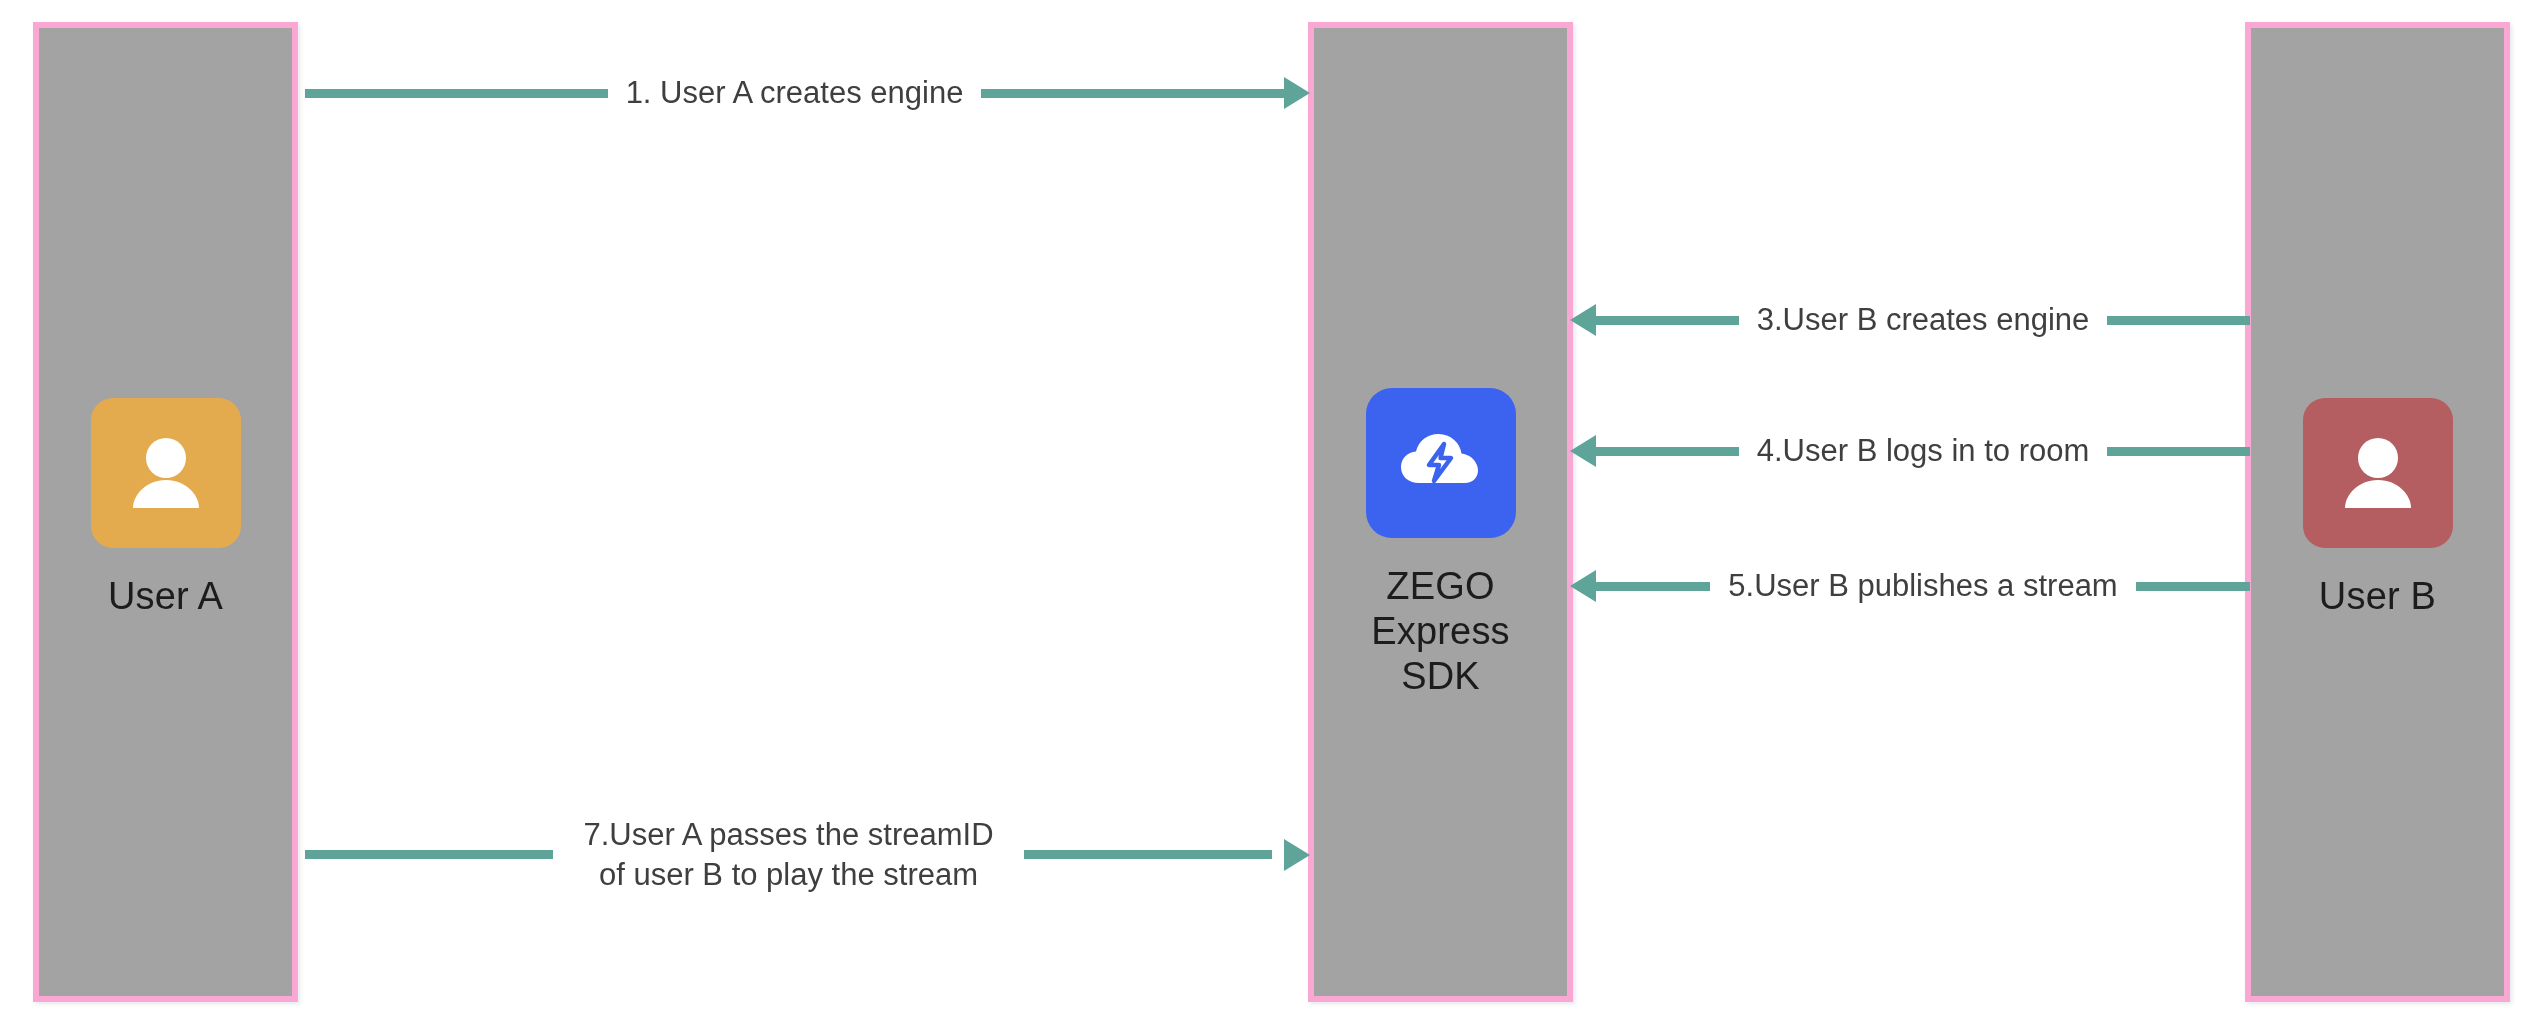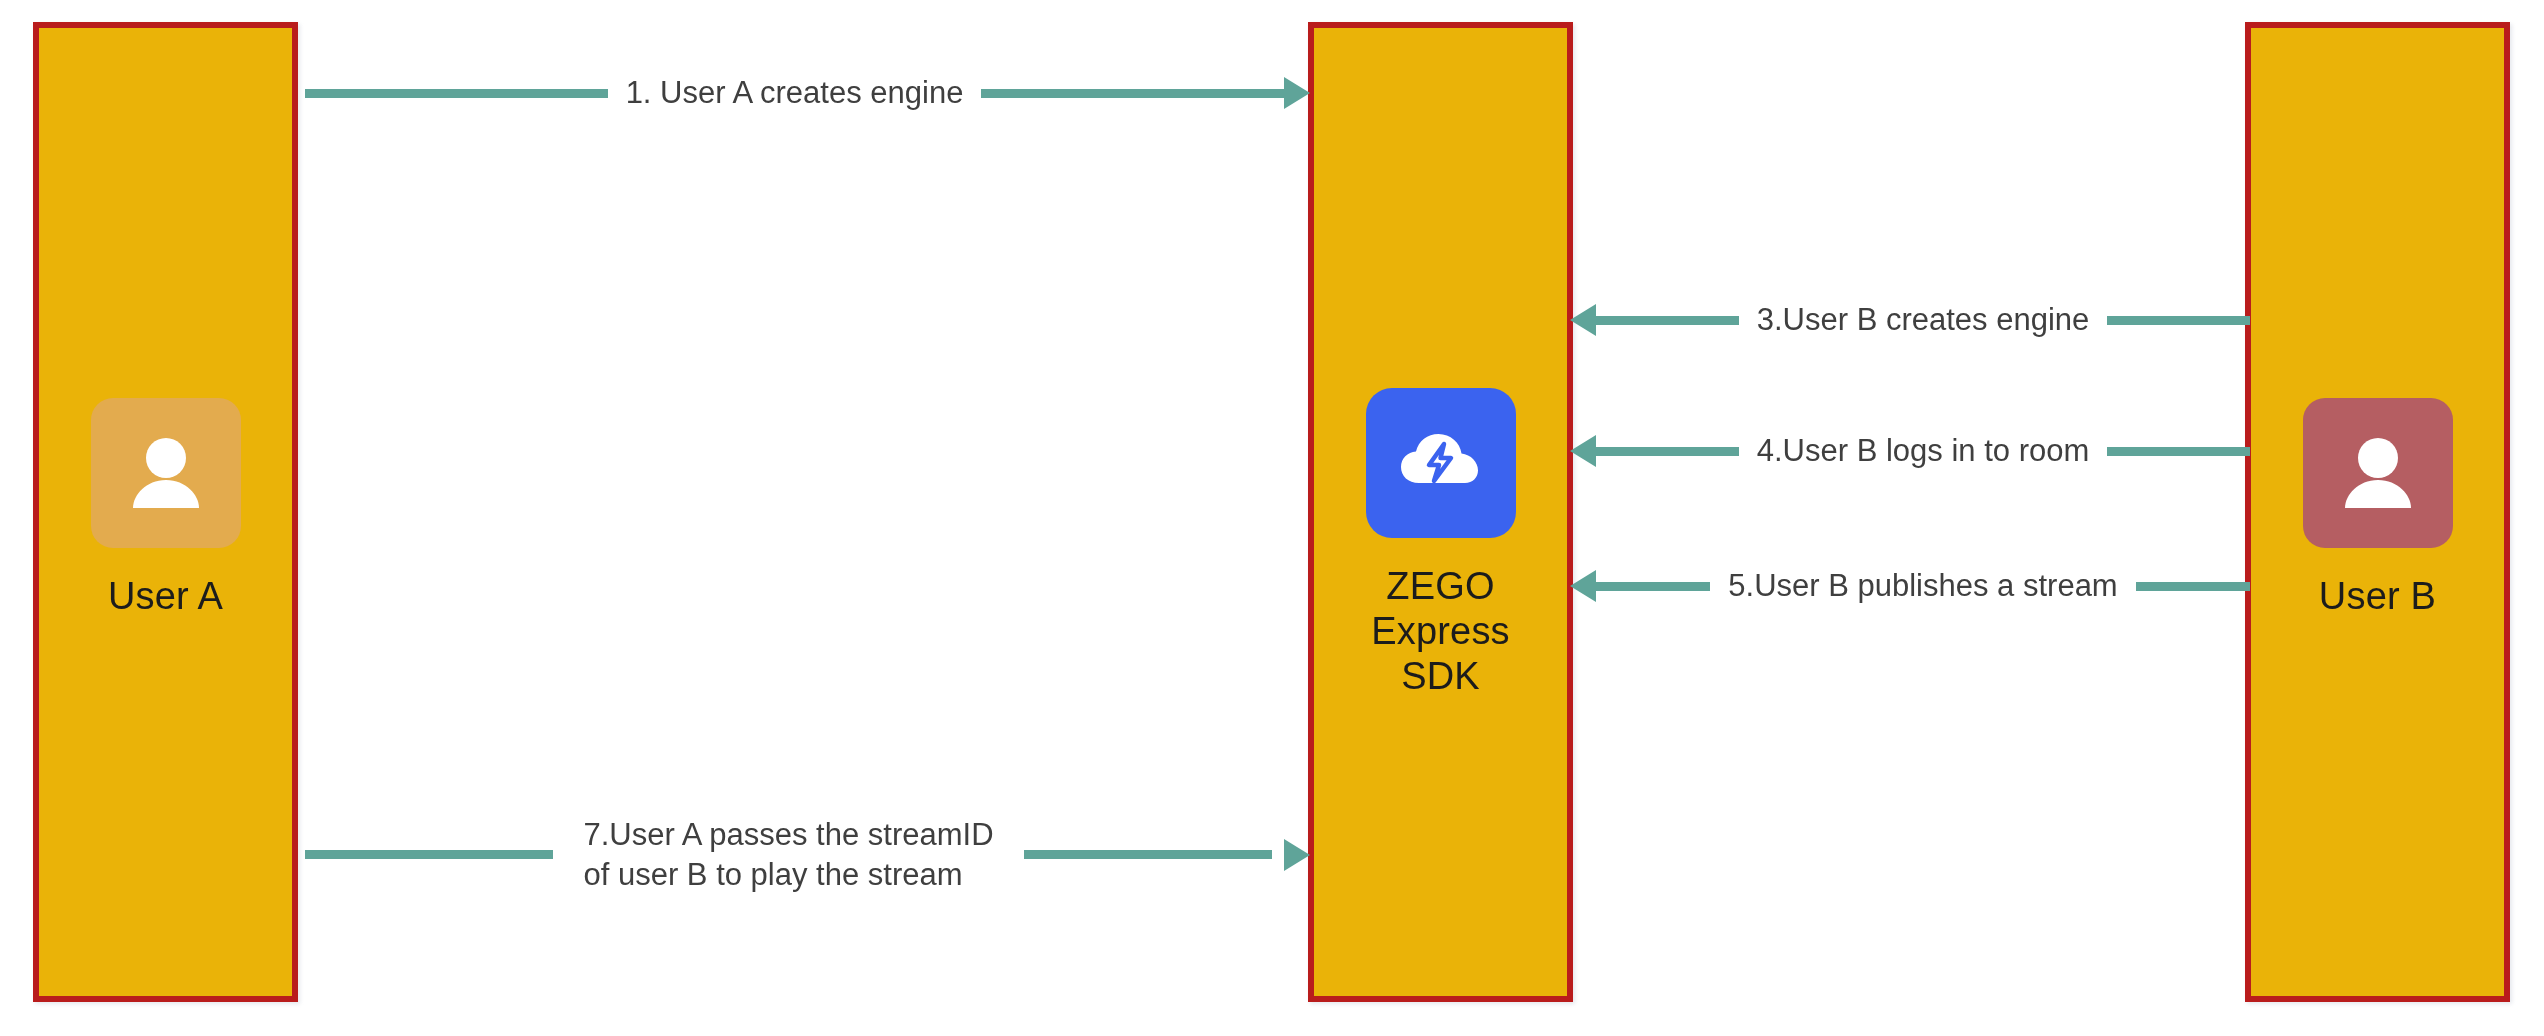--- a/index.html
+++ b/index.html
@@ -14,22 +14,22 @@
     position: relative;
     width: 2544px;
     height: 1036px;
     background: #ffffff;
     overflow: hidden;
   }
 
   
   .lifeline {
     position: absolute;
-    background: #eab308;
-    border: 6px solid #b91c1c;
+    background: #a3a3a3;
+    border: 6px solid #f9a8d4;
     box-sizing: border-box;
     box-shadow: 2px 2px 4px rgba(140,150,175,0.22);
   }
 
   
   .actor {
     position: absolute;
     display: flex;
     flex-direction: column;
     align-items: center;
@@ -78,21 +78,21 @@
     flex: 1 1 auto;
     height: 9px;
     background: #5fa499;
     min-width: 10px;
   }
   .msg-text {
     flex: 0 0 auto;
     padding: 0 18px;
     font-size: 31px;
     color: #3f3f3f;
-    text-align: left;
+    text-align: center;
     line-height: 1.30;
     white-space: pre-line;
   }
   .arrow-head {
     flex: 0 0 auto;
     width: 0;
     height: 0;
     border-top: 16px solid transparent;
     border-bottom: 16px solid transparent;
   }

